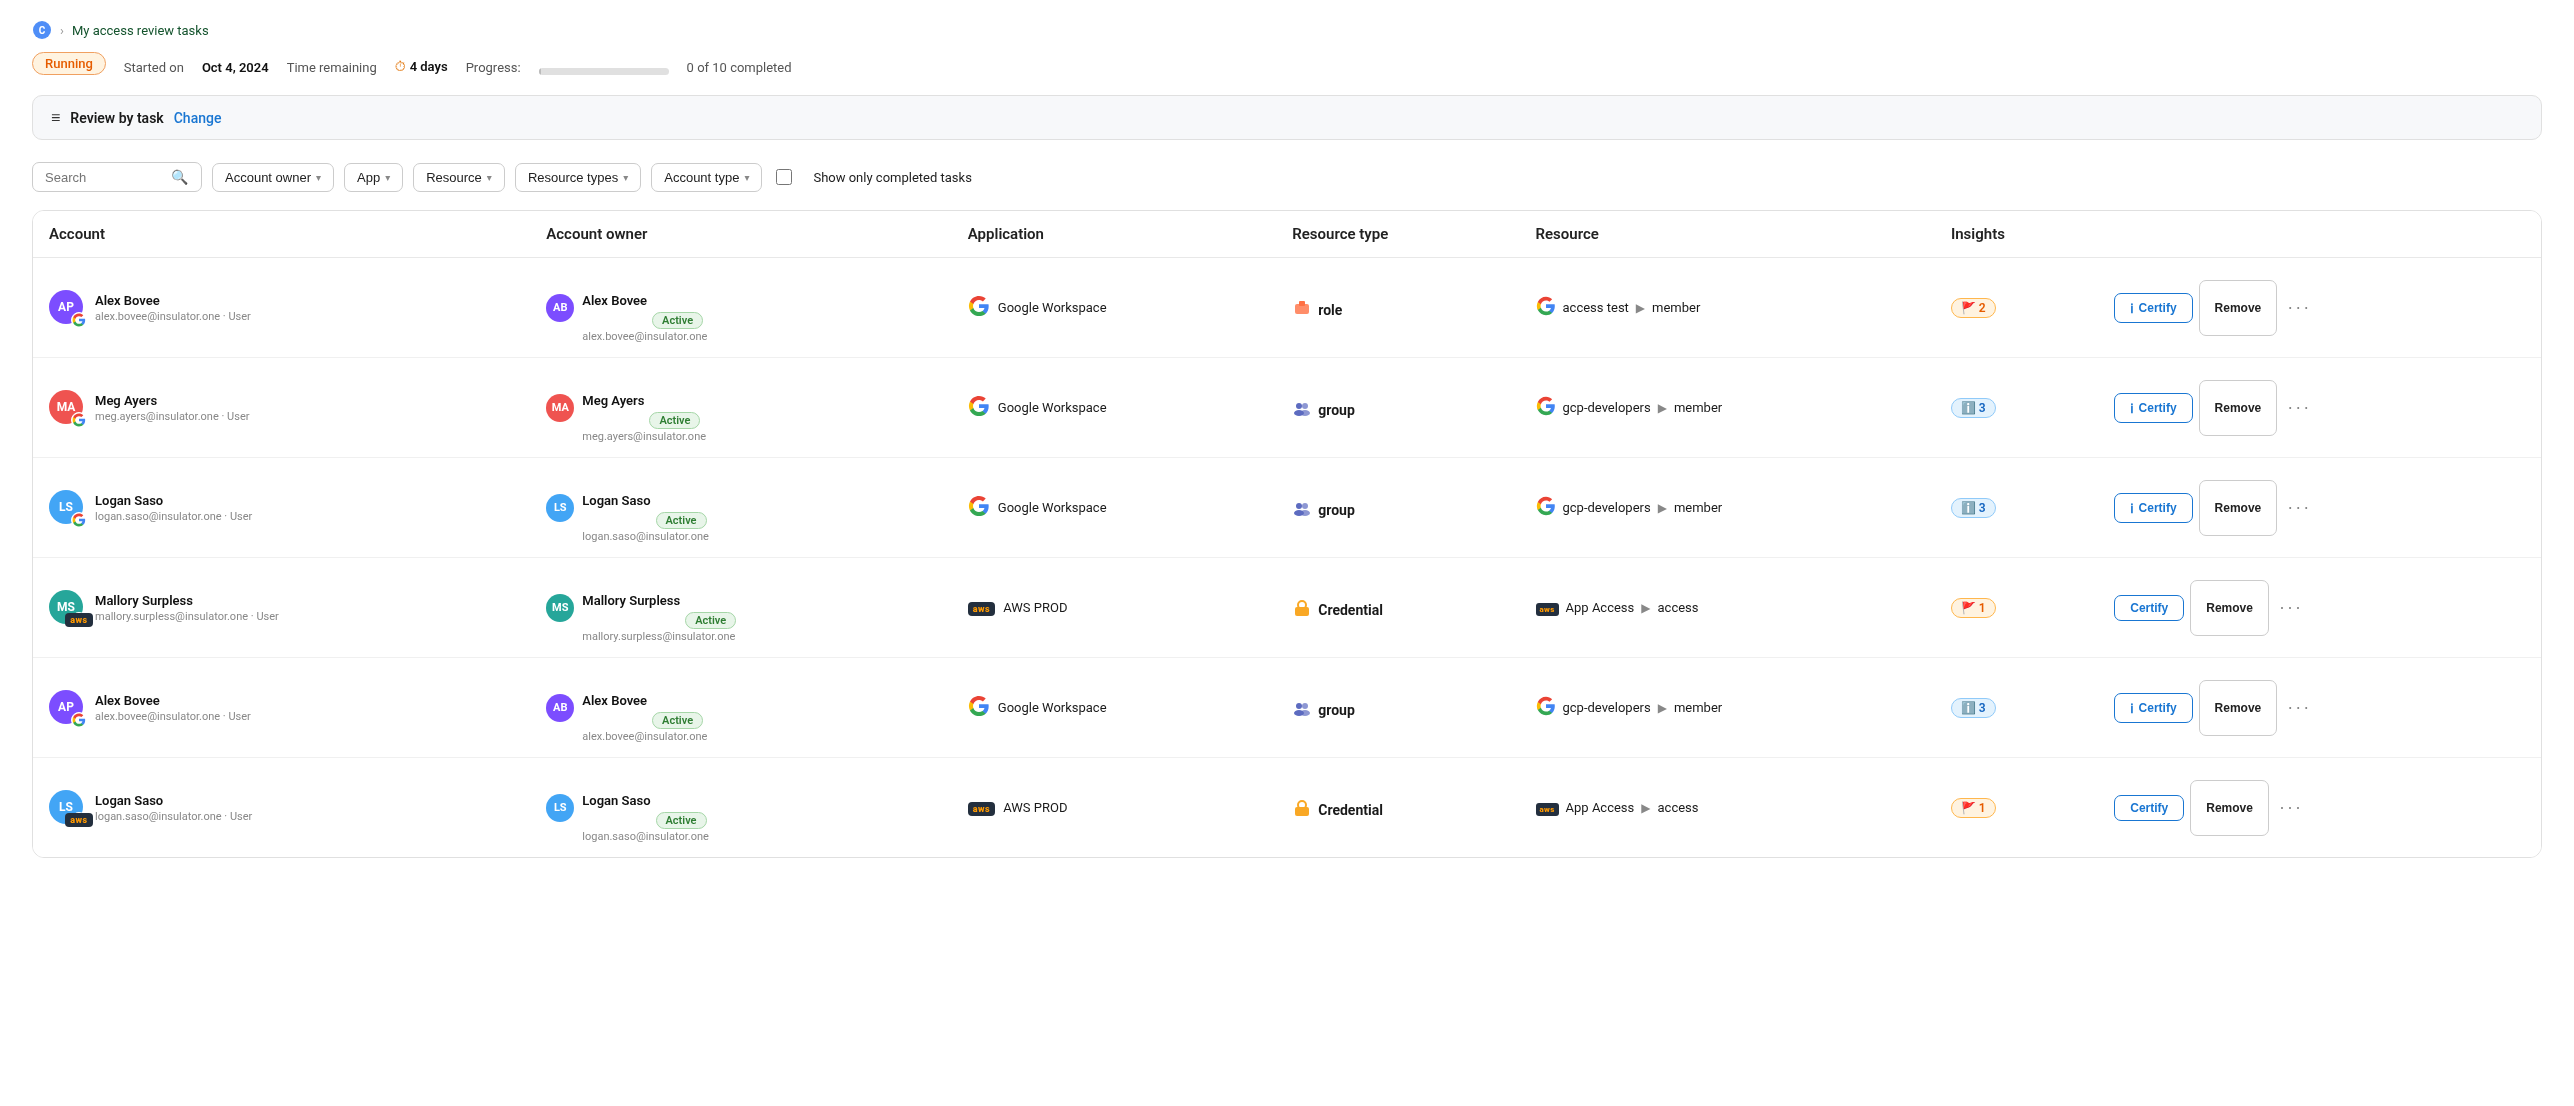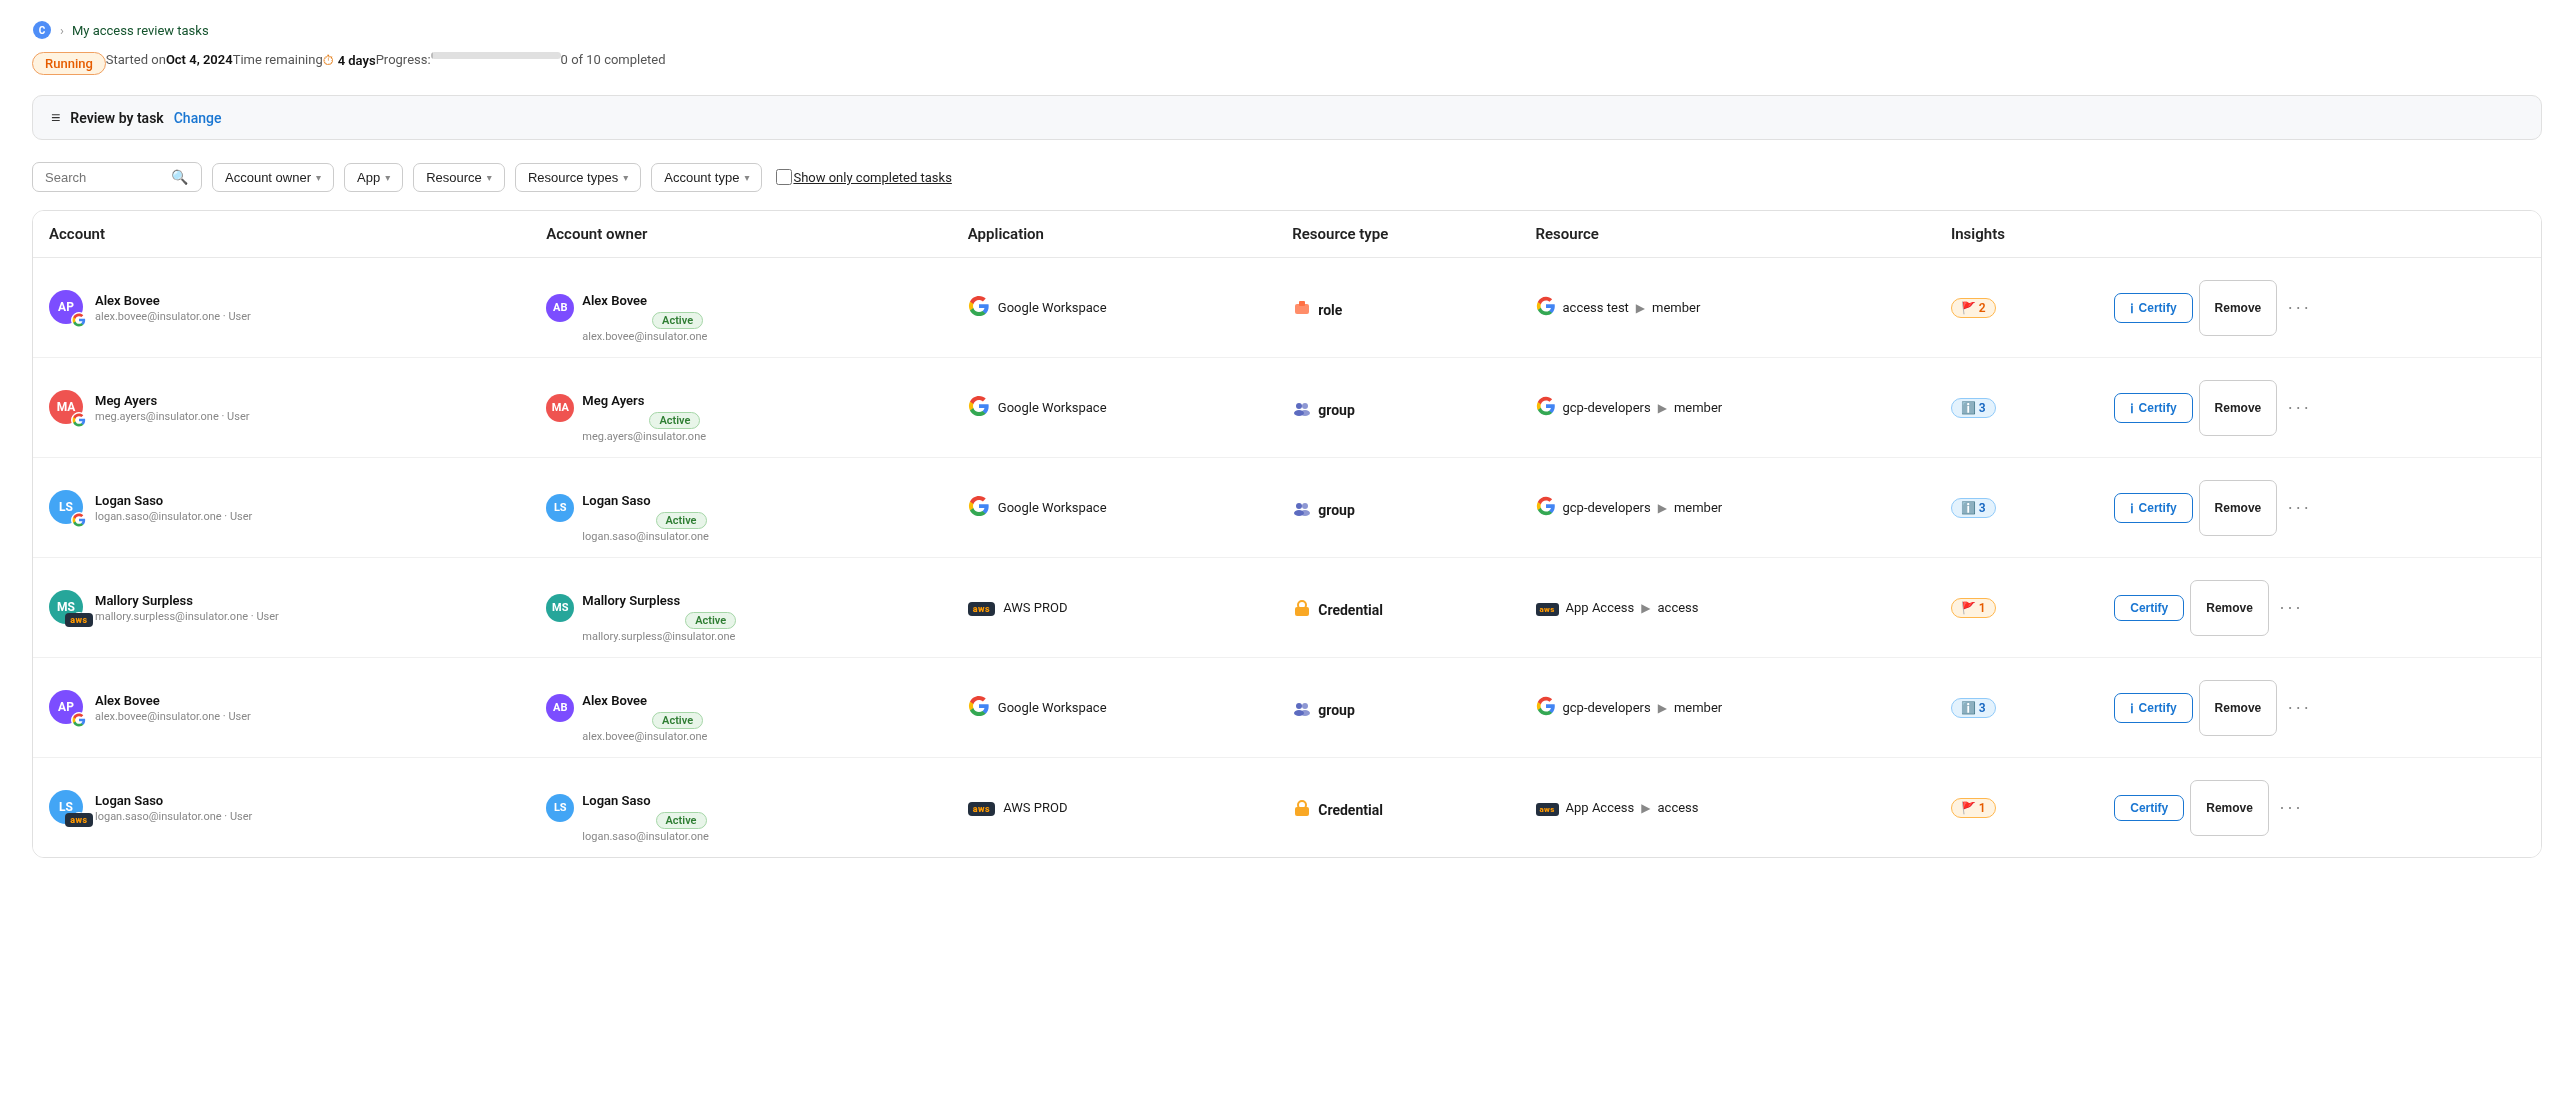--- a/index.html
+++ b/index.html
@@ -29,21 +29,22 @@
     .breadcrumb-sep { color: #999; }
     .breadcrumb-link { color: #14532d; cursor: pointer; }
     .page-title {
       font-size: 28px;
       font-weight: 700;
       margin-bottom: 14px;
       color: #111;
     }
     .meta-bar {
       display: flex;
-      align-items: flex-start;
+      align-items: flex-end;
+      gap: 18px;
       font-size: 13px;
       margin-bottom: 20px;
       flex-wrap: wrap;
     }
     .badge-running {
       background: #fff3e0;
       color: #e65c00;
       border: 1px solid #f0a060;
       border-radius: 14px;
       padding: 3px 12px;
@@ -125,26 +126,25 @@
       background: #fff;
       font-size: 13px;
       color: #222;
       cursor: pointer;
       white-space: nowrap;
     }
     .filter-btn .chevron { font-size: 10px; color: #888; }
     .show-completed {
       display: flex;
       align-items: flex-end;
-      gap: 1px;
+      gap: 21px;
       font-size: 13px;
       color: #222;
       cursor: pointer;
       margin-left: 4px;
-      text-decoration: underline;
     }
     .show-completed input[type=checkbox] {
       width: 16px;
       height: 16px;
       cursor: pointer;
     }
     .table-wrap {
       border: 1px solid #e0e0e0;
       border-radius: 12px;
       overflow: hidden;

